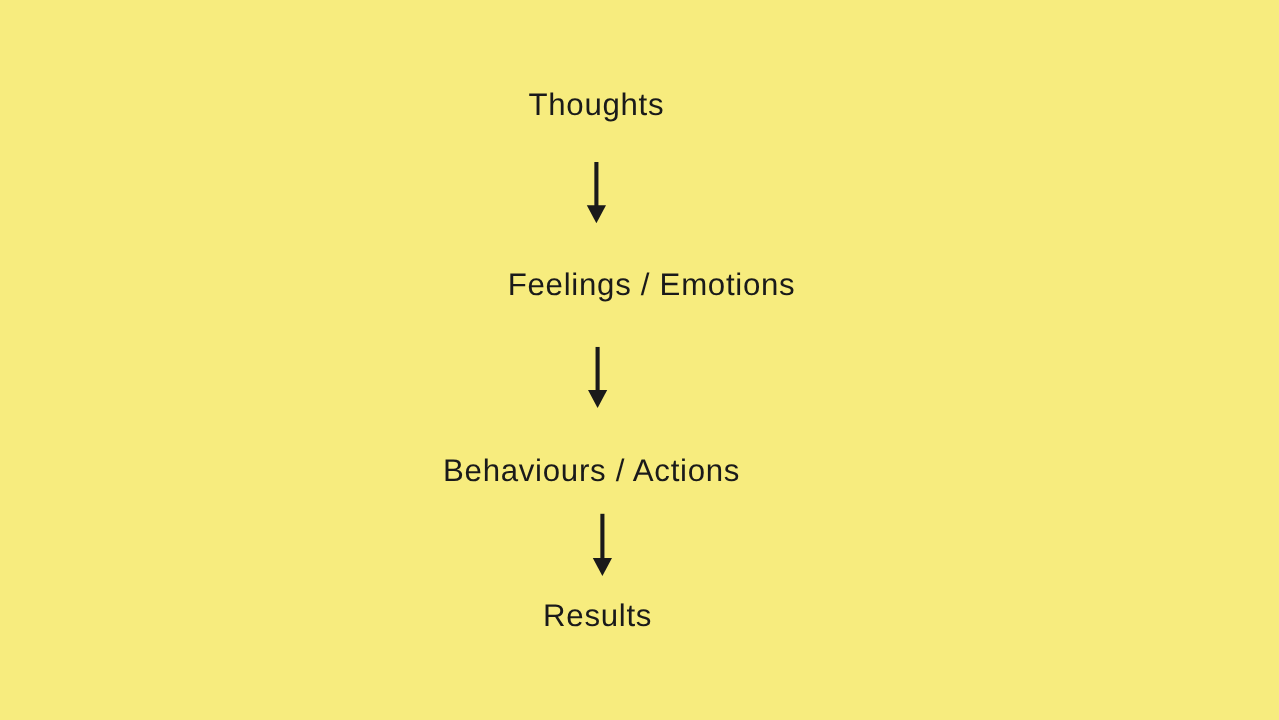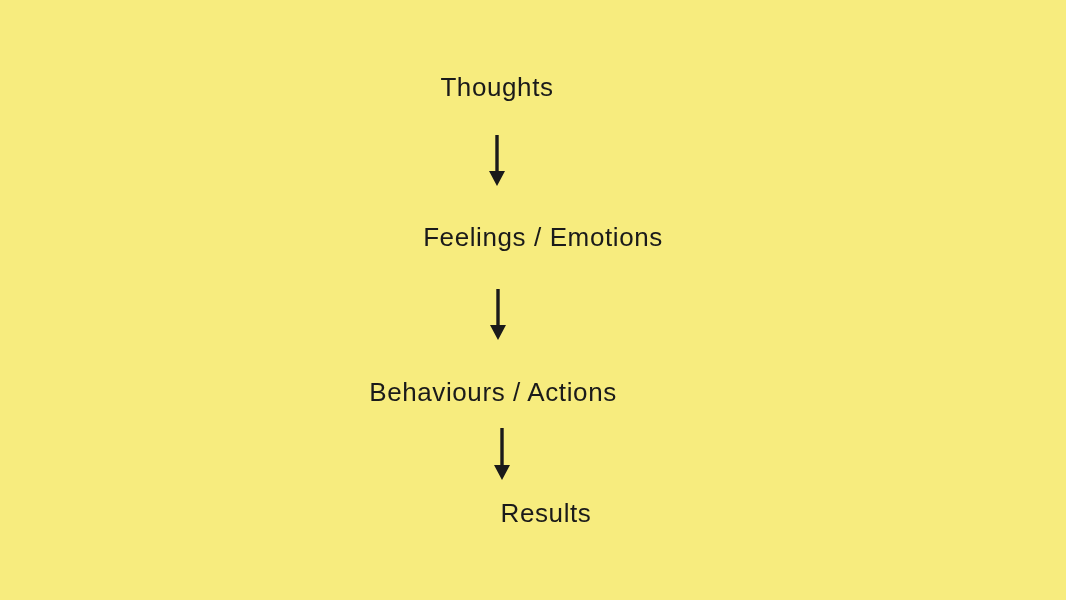--- a/index.html
+++ b/index.html
@@ -54,15 +54,15 @@
     <polygon class="head" points="1,36 17,36 9,51"></polygon>
   </svg>
 
   <div class="node" style="left:493px; top:392px;">Behaviours / Actions</div>
 
   <svg class="arrow" style="left:502px; top:428px;" width="18" height="52" viewBox="0 0 18 52" aria-hidden="true">
     <rect class="stem" x="7.3" y="0" width="3.4" height="39"></rect>
     <polygon class="head" points="1,37 17,37 9,52"></polygon>
   </svg>
 
-  <div class="node" style="left:498px; top:513px;margin-left:48px;">Results</div>
+  <div class="node" style="left:498px; top:513px;">Results</div>
 
 </div>
 
 </body></html>

